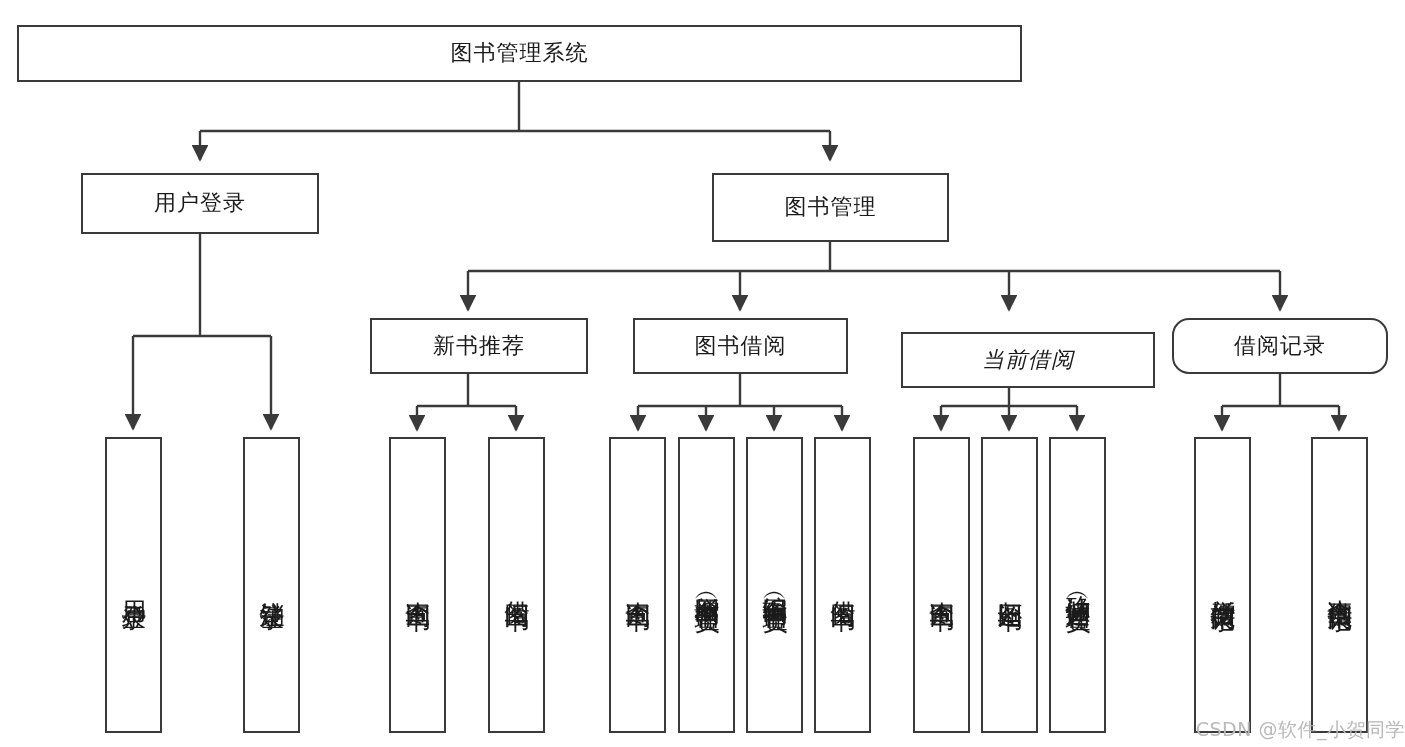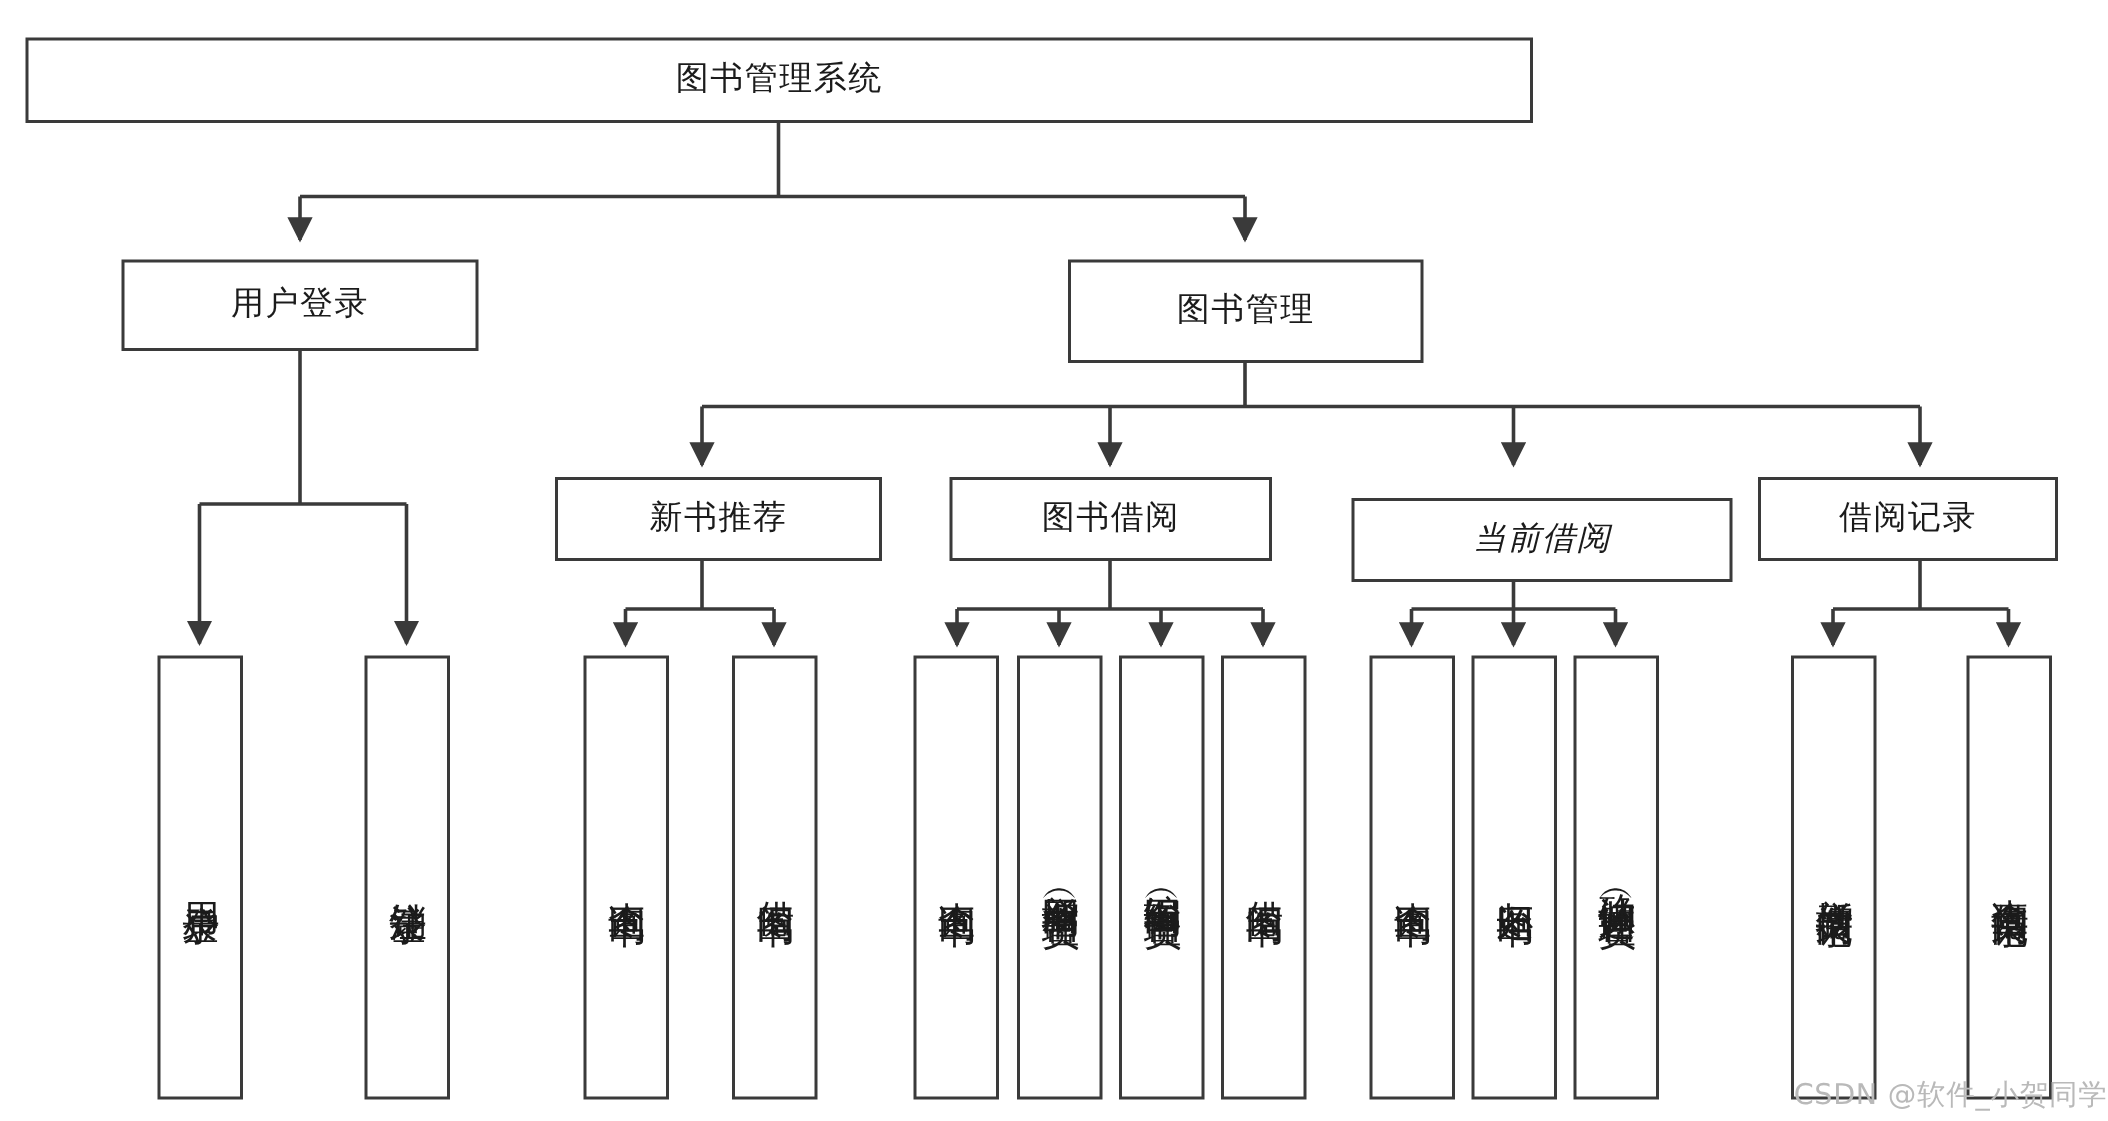--- a/index.html
+++ b/index.html
@@ -133,21 +133,21 @@
 
   <div class="node horiz" style="left:360px; top:318px; width:218px; height:56px;margin-left:10px;">
     <span>新书推荐</span>
   </div>
   <div class="node horiz" style="left:633px; top:318px; width:215px; height:56px;text-align:right;">
     <span>图书借阅</span>
   </div>
   <div class="node horiz" style="left:901px; top:332px; width:254px; height:56px;font-style:italic;">
     <span>当前借阅</span>
   </div>
-  <div class="node horiz" style="left:1172px; top:318px; width:200px; height:56px;">
+  <div class="node horiz" style="left:1172px; top:318px; width:216px; height:56px;border-radius:17px;">
     <span>借阅记录</span>
   </div>
 
   <div class="node vert" style="left:105px; top:437px; width:57px; height:296px;">
     <span class="vtext">用户登录</span>
   </div>
   <div class="node vert" style="left:243px; top:437px; width:57px; height:296px;">
     <span class="vtext">注销登录</span>
   </div>
 

